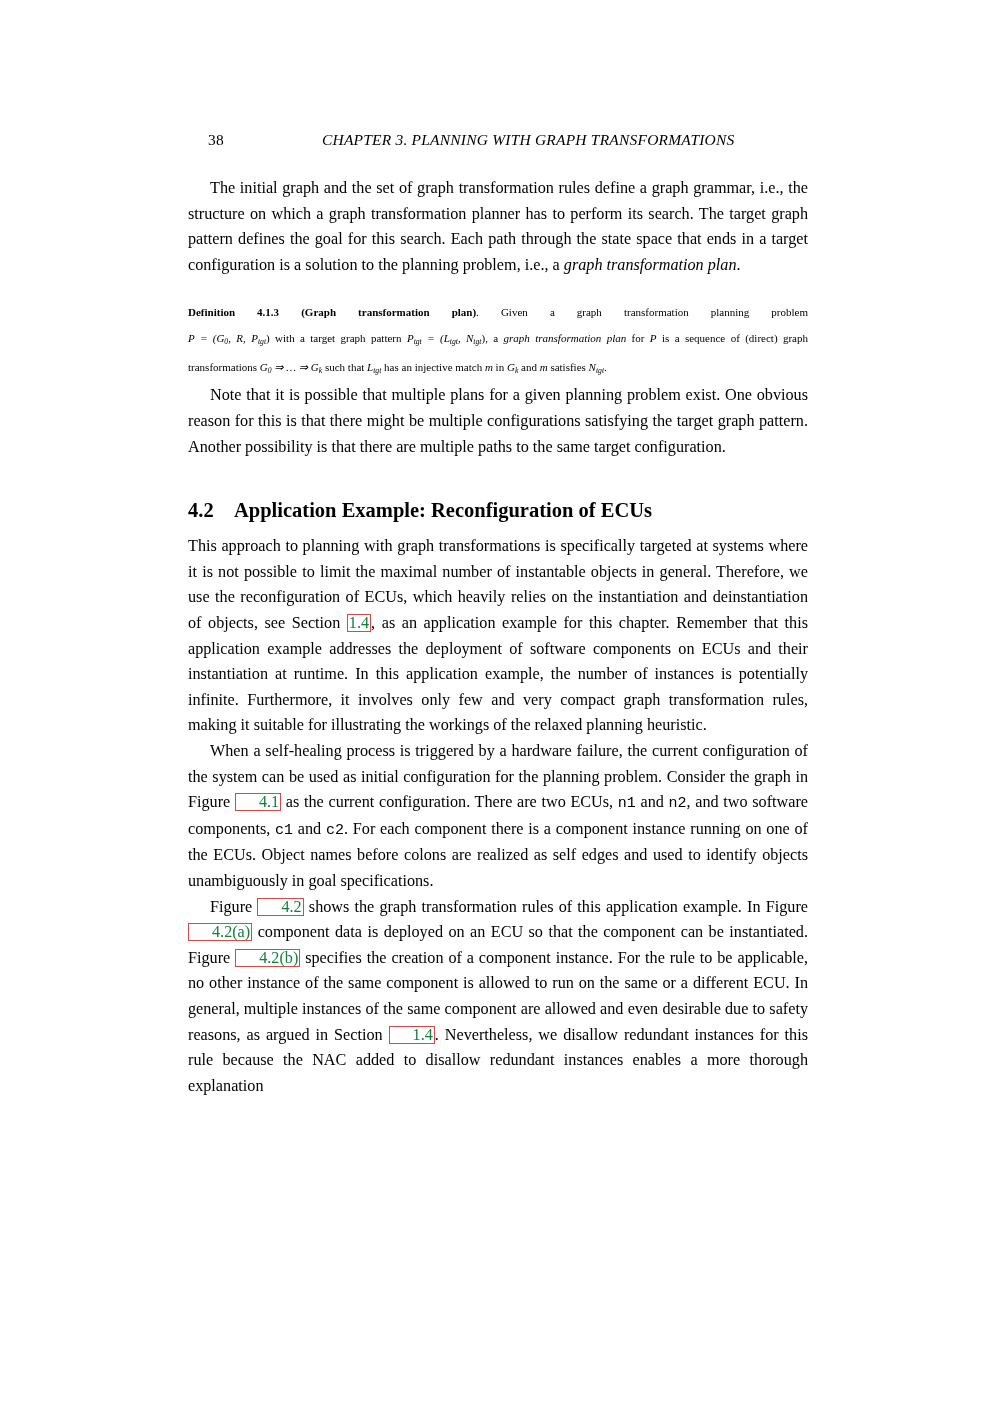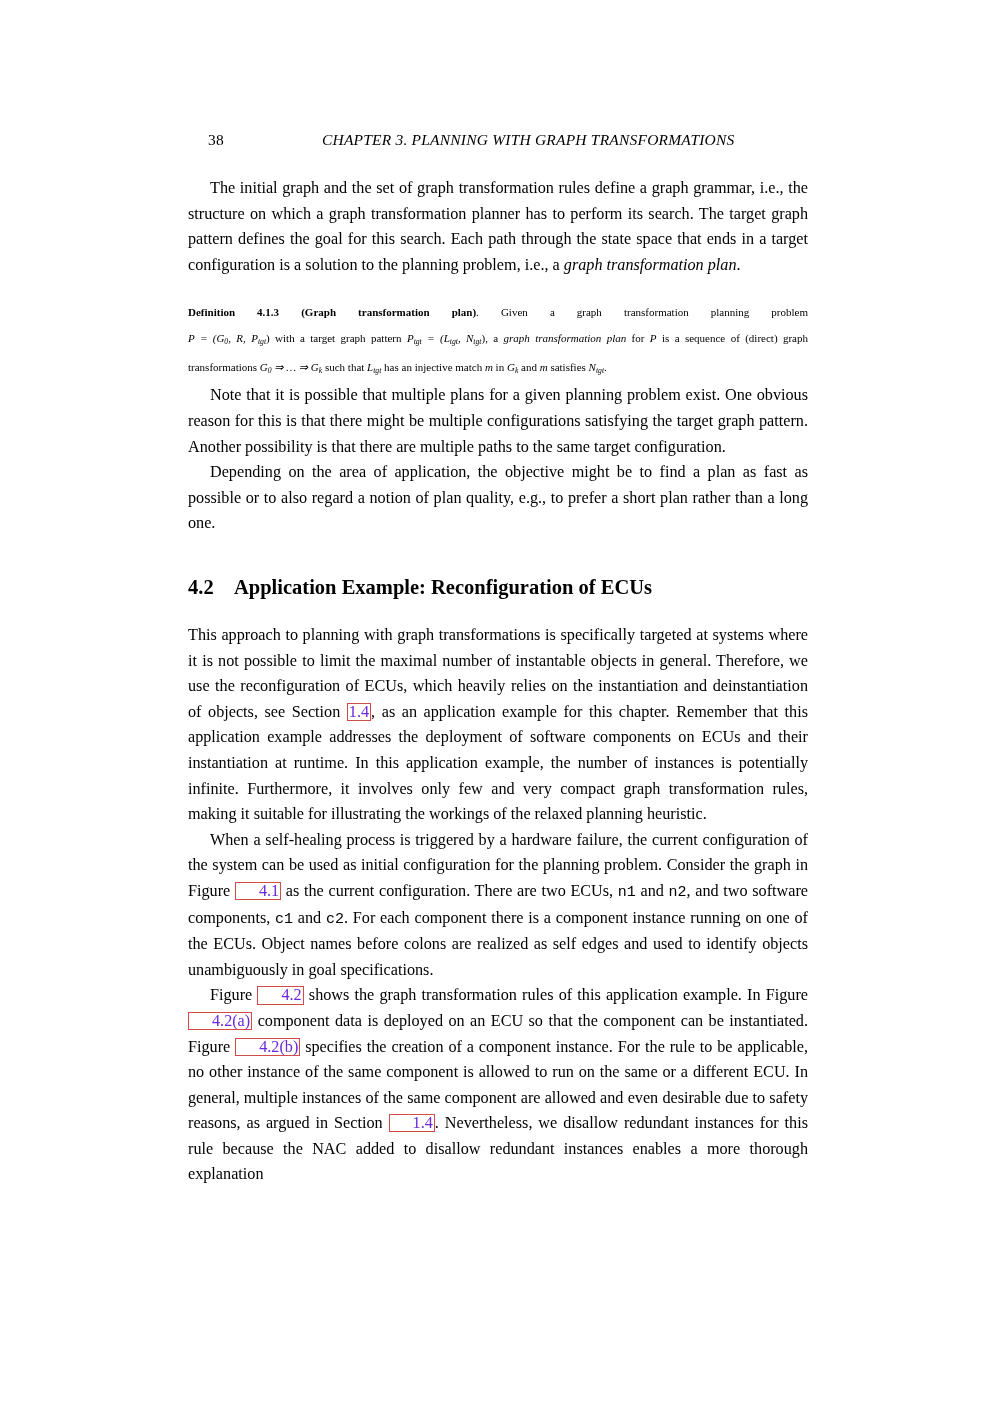--- a/index.html
+++ b/index.html
@@ -65,39 +65,39 @@
     font-size: 15px;
   }
   .math { font-style: italic; font-family: "Liberation Serif", serif; }
   .cal { font-style: italic; font-family: "Liberation Serif", serif; }
   sub {
     font-size: 70%;
     vertical-align: -0.28em;
     font-style: italic;
   }
   .ref {
-    color: #6d28d9;
+    color: #15803d;
     border: 1px solid #d24a4a;
     padding: 0 1px;
     margin: 0 0px;
     line-height: 1;
     display: inline-block;
   }
   h2.section {
     font-size: 20.5px;
     font-weight: bold;
     margin: 0;
     padding: 0;
     line-height: 26px;
   }
   h2.section .num {
     display: inline-block;
     width: 46px;
   }
-  .sec-wrap { margin-top: 37px; margin-bottom: 23px; }
+  .sec-wrap { margin-top: 37px; margin-bottom: 11px; }
   .defn { margin-top: 22px; }
   .defline { font-size: 11px; line-height: 25.6px; text-align: justify; }
   .nowrapmath { white-space: nowrap; }
 </style>
 </head>
 <body>
 
 <div class="page">
 
   <div class="running-head">
@@ -108,21 +108,20 @@
   <div class="body">
 
     <p class="indent"><span>The initial graph and the set of graph transformation rules define a graph grammar, i.e., the structure on which a graph transformation planner has to perform its search. The target graph pattern defines the goal for this search. Each path through the state space that ends in a target configuration is a solution to the planning problem, i.e., a </span><span class="it">graph transformation plan</span><span>.</span></p>
 
     <div class="defn defline">
       <span class="bf">Definition 4.1.3</span><span class="bf"> (Graph transformation plan)</span><span>. Given a graph transformation planning problem </span><span class="nowrapmath"><span class="cal">P</span><span class="math"> = (G</span><sub>0</sub><span class="math">, R, P</span><sub>tgt</sub><span>) with a target graph pattern </span></span><span class="nowrapmath"><span class="math">P</span><sub>tgt</sub><span class="math"> = (L</span><sub>tgt</sub><span class="cal">, N</span><sub>tgt</sub></span><span>), a </span><span class="it">graph transformation plan</span><span> for </span><span class="cal">P</span><span> is a sequence of (direct) graph transformations </span><span class="nowrapmath"><span class="math">G</span><sub>0</sub><span class="math"> ⇒ … ⇒ G</span><sub>k</sub></span><span> such that </span><span class="nowrapmath"><span class="math">L</span><sub>tgt</sub></span><span> has an injective match </span><span class="math">m</span><span> in </span><span class="nowrapmath"><span class="math">G</span><sub>k</sub></span><span> and </span><span class="math">m</span><span> satisfies </span><span class="nowrapmath"><span class="cal">N</span><sub>tgt</sub></span><span>.</span>
     </div>
 
     <p class="indent spaced">Note that it is possible that multiple plans for a given planning problem exist. One obvious reason for this is that there might be multiple configurations satisfying the target graph pattern. Another possibility is that there are multiple paths to the same target configuration.</p>
 
-    <p class="indent tight">Depending on the area of application, the objective might be to find a plan as fast as possible or to also regard a notion of plan quality, e.g., to prefer a short plan rather than a long one.</p>
 
     <div class="sec-wrap">
       <h2 class="section"><span class="num">4.2</span><span>Application Example: Reconfiguration of ECUs</span></h2>
     </div>
 
     <p><span>This approach to planning with graph transformations is specifically targeted at systems where it is not possible to limit the maximal number of instantable objects in general. Therefore, we use the reconfiguration of ECUs, which heavily relies on the instantiation and deinstantiation of objects, see Section </span><span class="ref">1.4</span><span>, as an application example for this chapter. Remember that this application example addresses the deployment of software components on ECUs and their instantiation at runtime. In this application example, the number of instances is potentially infinite. Furthermore, it involves only few and very compact graph transformation rules, making it suitable for illustrating the workings of the relaxed planning heuristic.</span></p>
 
     <p class="indent"><span>When a self-healing process is triggered by a hardware failure, the current configuration of the system can be used as initial configuration for the planning problem. Consider the graph in Figure </span><span class="ref">4.1</span><span> as the current configuration. There are two ECUs, </span><span class="mono">n1</span><span> and </span><span class="mono">n2</span><span>, and two software components, </span><span class="mono">c1</span><span> and </span><span class="mono">c2</span><span>. For each component there is a component instance running on one of the ECUs. Object names before colons are realized as self edges and used to identify objects unambiguously in goal specifications.</span></p>
 
     <p class="indent tight"><span>Figure </span><span class="ref">4.2</span><span> shows the graph transformation rules of this application example. In Figure </span><span class="ref">4.2(a)</span><span> component data is deployed on an ECU so that the component can be instantiated. Figure </span><span class="ref">4.2(b)</span><span> specifies the creation of a component instance. For the rule to be applicable, no other instance of the same component is allowed to run on the same or a different ECU. In general, multiple instances of the same component are allowed and even desirable due to safety reasons, as argued in Section </span><span class="ref">1.4</span><span>. Nevertheless, we disallow redundant instances for this rule because the NAC added to disallow redundant instances enables a more thorough explanation</span></p>

